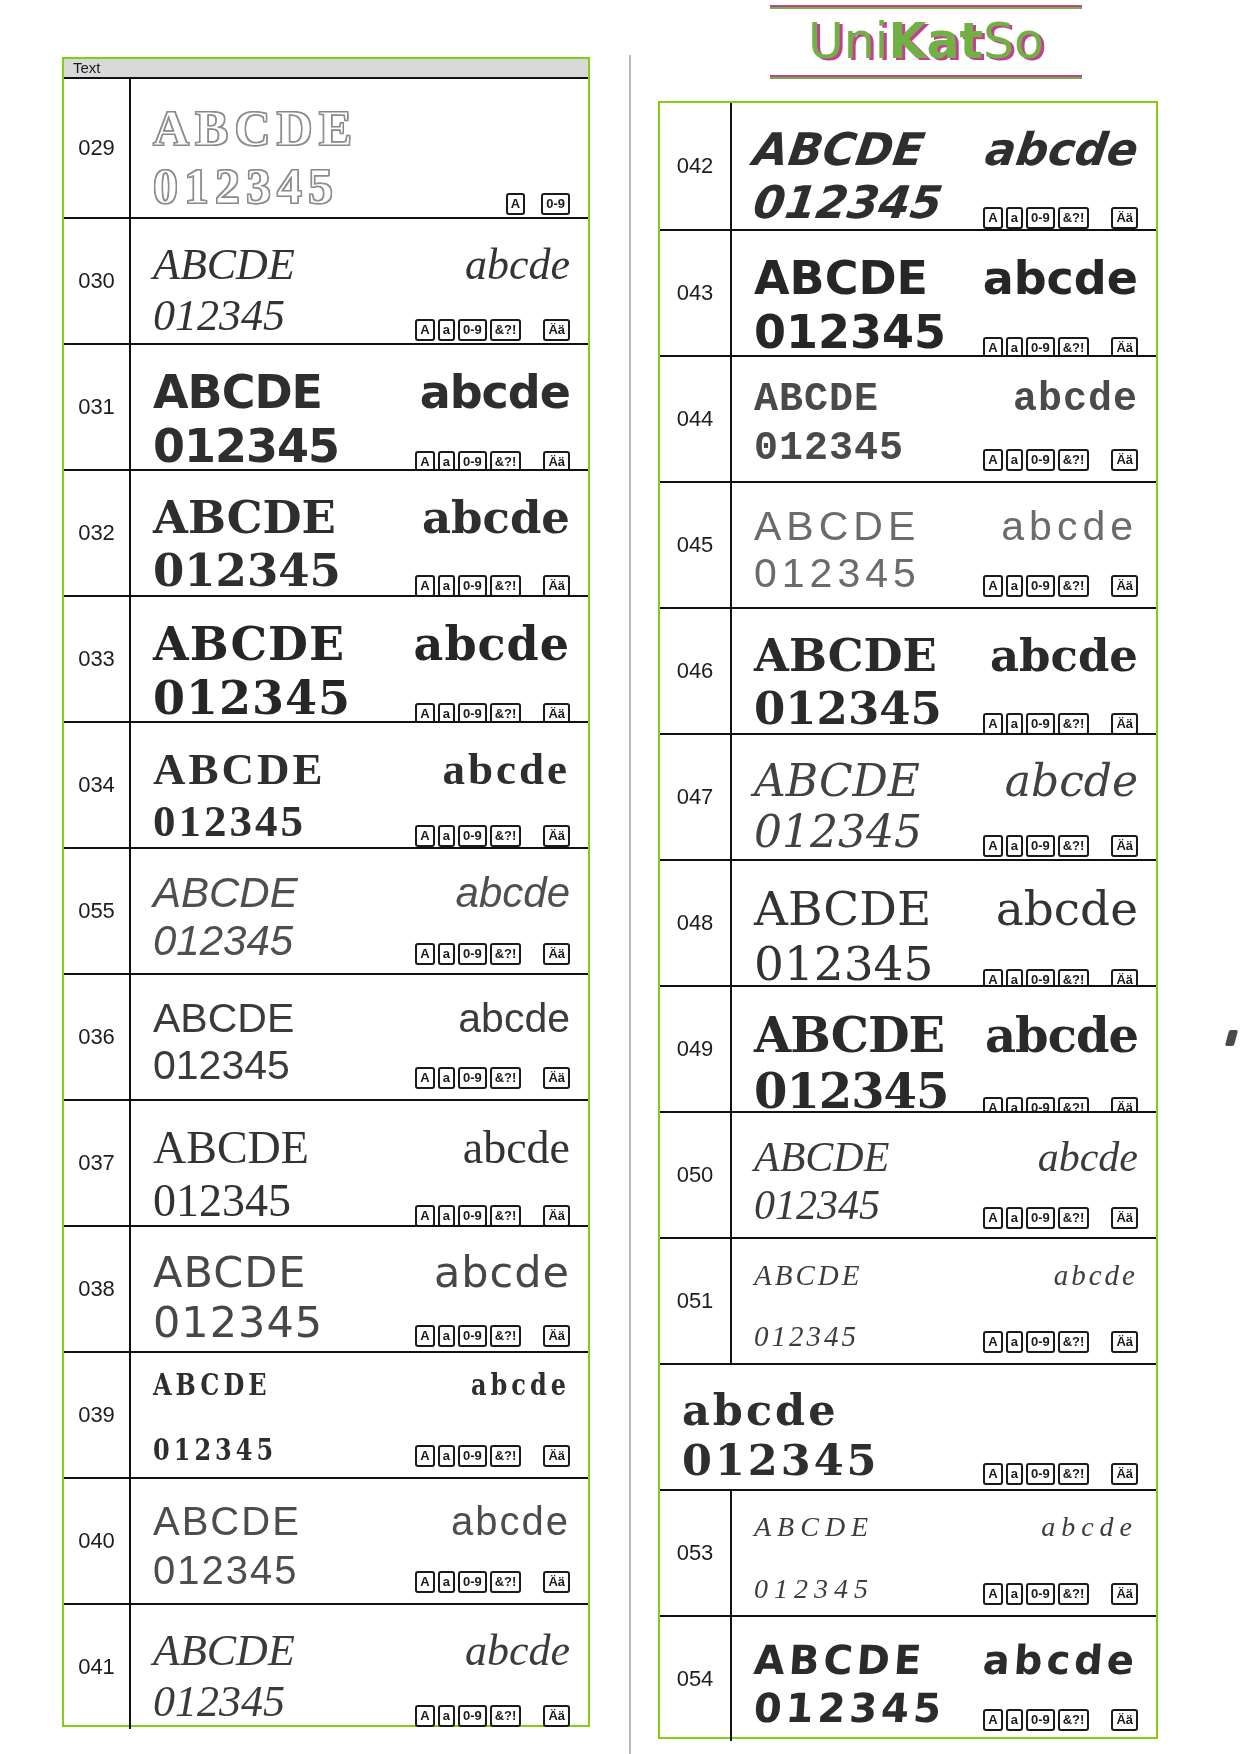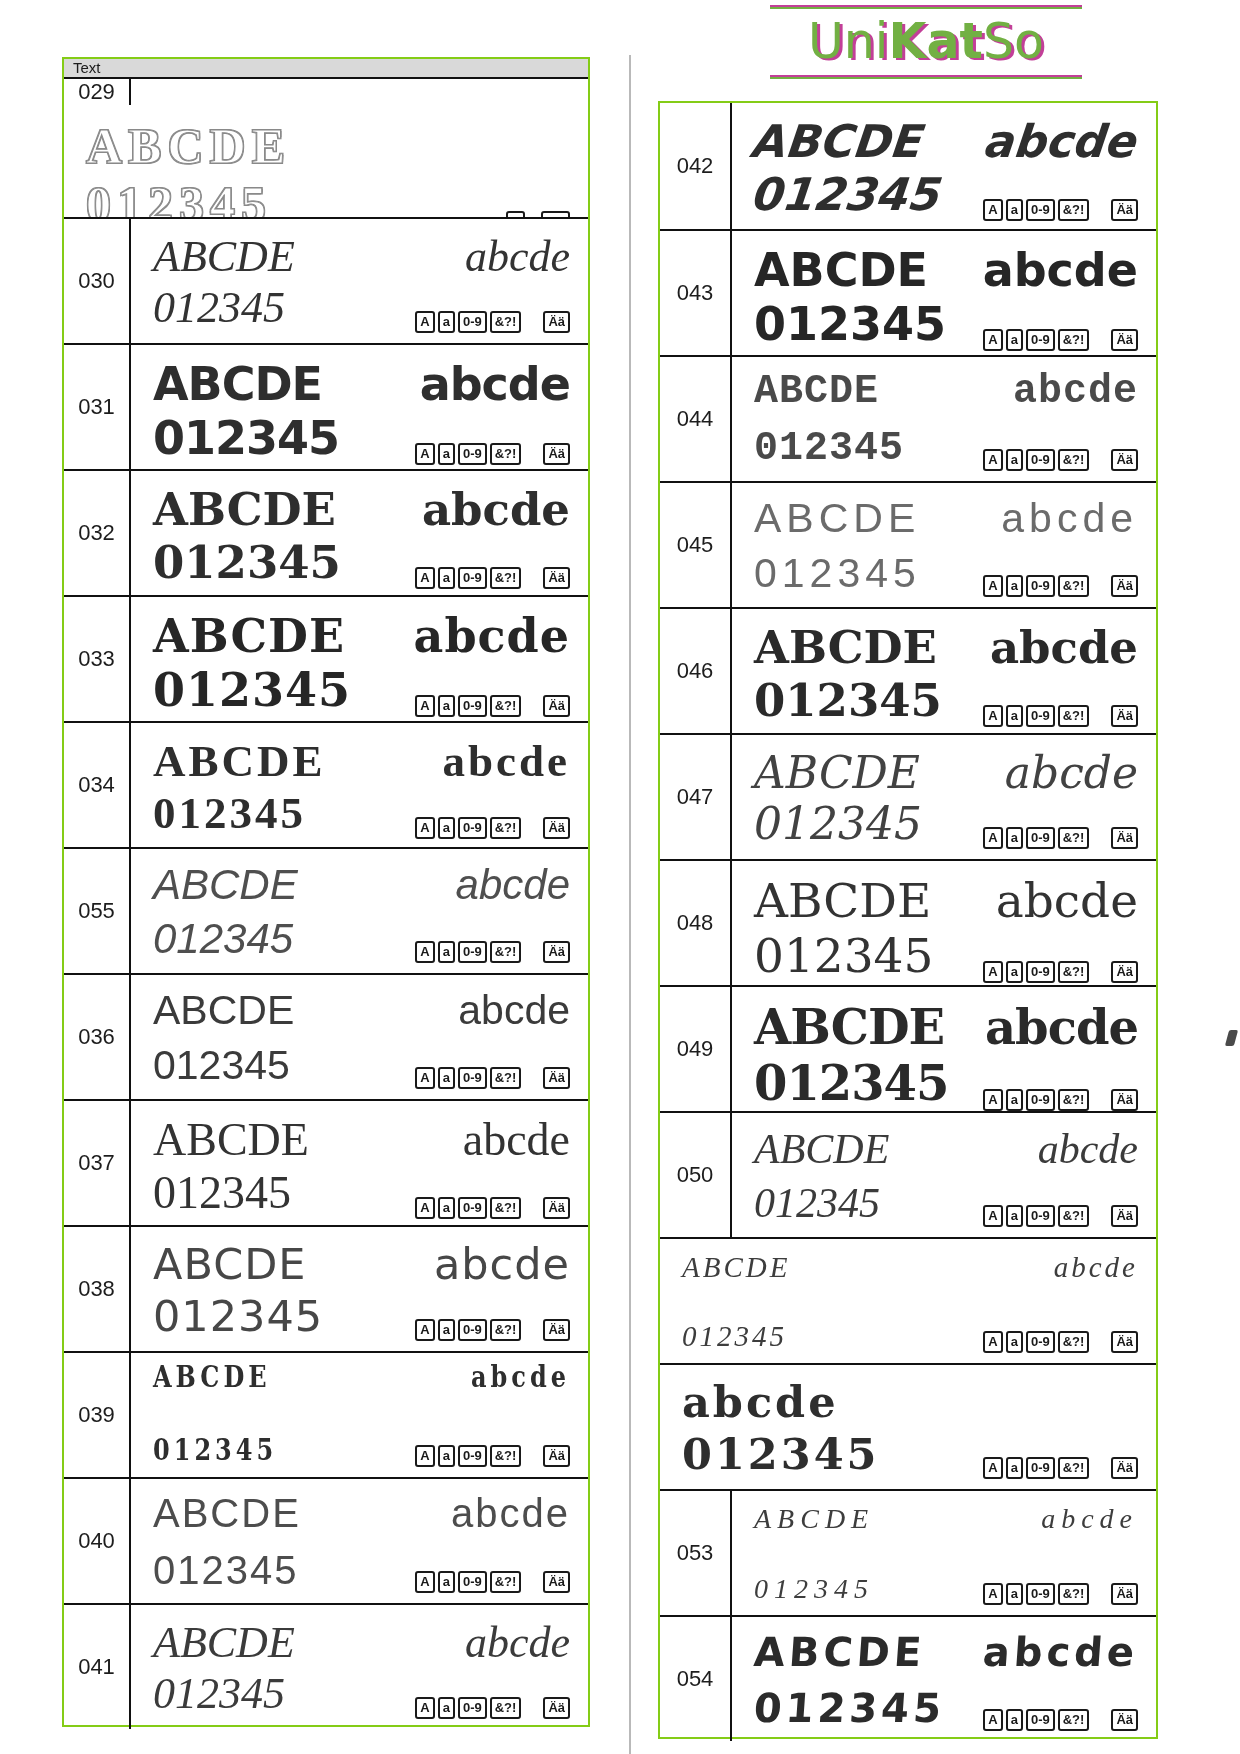--- a/index.html
+++ b/index.html
@@ -21,29 +21,29 @@
   
   .table{position:absolute;border:2px solid #84cc16;box-sizing:border-box;background:#fff;}
   .table.left{left:62px;top:57px;width:528px;height:1670px;}
   .table.right{left:658px;top:101px;width:500px;height:1638px;}
 
   .table-header{height:20px;background:#d9d9d9;border-bottom:2px solid #111;box-sizing:border-box;
                 font-size:15px;line-height:18px;padding-left:9px;color:#1c1c1c;}
 
   .frow{display:flex;height:126px;box-sizing:border-box;border-top:2px solid #111;}
   .rows .frow:first-child{border-top:none;}
-  .table.left .rows .frow:first-child{height:138px;flex-direction:column;}
+  .table.left .rows .frow:first-child{height:138px;}
 
   .num{display:flex;align-items:center;justify-content:center;border-right:2px solid #111;
        box-sizing:border-box;font-size:22px;color:#1d1d1d;flex:0 0 auto;}
   .table.left .num{width:67px;}
   .table.right .num{width:72px;}
 
   .sample{flex:1;display:flex;flex-direction:column;justify-content:space-between;
-          padding:12px 18px 10px 22px;box-sizing:border-box;overflow:hidden;color:#333;}
+          padding:20px 18px 10px 22px;box-sizing:border-box;overflow:hidden;color:#333;}
   .line1{display:flex;justify-content:space-between;align-items:baseline;white-space:nowrap;}
   .line2{display:flex;justify-content:space-between;align-items:flex-end;white-space:nowrap;}
 
   
   .badges{display:flex;align-items:flex-end;}
   .badge{display:inline-block;border:2px solid #1a1a1a;border-radius:3px;background:#fff;
          font:bold 13px/16px "Liberation Sans",sans-serif;letter-spacing:0;color:#1a1a1a;
          padding:1px 3px;margin-left:3px;transform:none;white-space:nowrap;}
   .badge.umlaut{margin-left:22px;}
   .badges.spread .badge{margin-left:16px;}
@@ -514,20 +514,21 @@
                 <span class="badge">A</span>
                 <span class="badge">a</span>
                 <span class="badge">0-9</span>
                 <span class="badge">&amp;?!</span>
                 <span class="badge umlaut">Ää</span>
               </span>
             </div>
           </div>
         </div>
         <div class="frow">
+          <div class="num">051</div>
           <div class="sample f-smallitalic">
             <div class="line1">
               <span class="upper">ABCDE</span>
               <span class="lower">abcde</span>
             </div>
             <div class="line2">
               <span class="digits">012345</span>
               <span class="badges">
                 <span class="badge">A</span>
                 <span class="badge">a</span>

